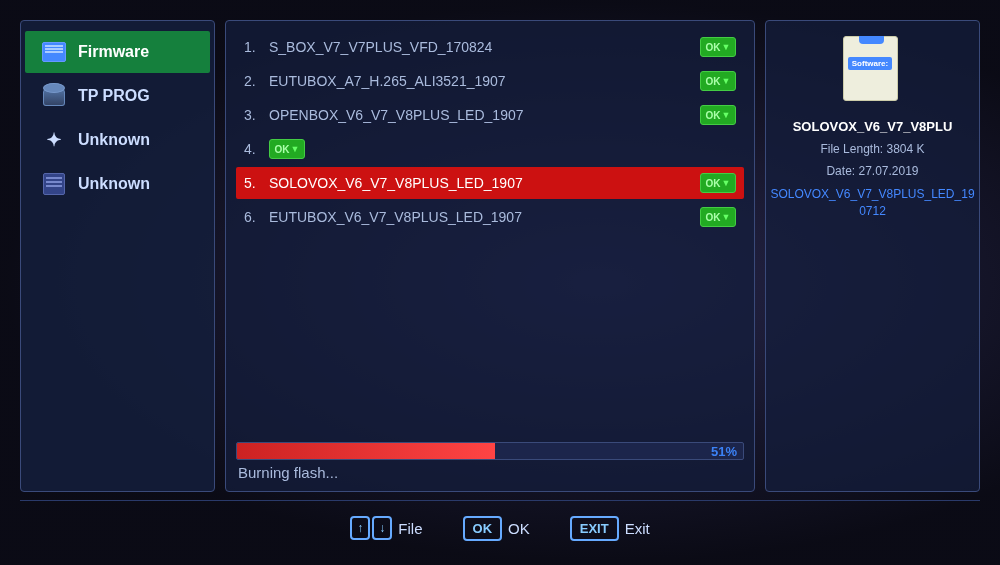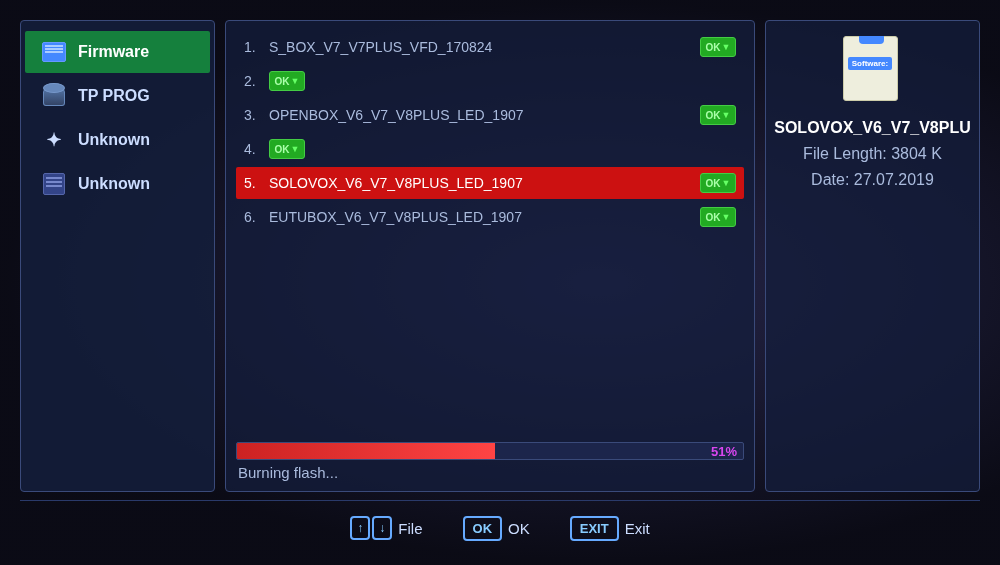--- a/index.html
+++ b/index.html
@@ -232,21 +232,21 @@
       height: 100%;
       background: linear-gradient(to right, #cc2222, #ff4444);
       position: relative;
     }
 
     .progress-percent {
       position: absolute;
       right: 6px;
       top: 50%;
       transform: translateY(-50%);
-      color: #d946ef;
+      color: #3b82f6;
       font-size: 13px;
       font-weight: bold;
     }
 
     .progress-label {
       color: #aabbdd;
       font-size: 15px;
       margin-top: 4px;
       padding-left: 2px;
     }
@@ -299,29 +299,29 @@
       color: white;
       font-size: 8px;
       padding: 2px 4px;
       border-radius: 2px;
       margin-top: 12px;
       font-weight: bold;
     }
 
     .info-title {
       color: #ffffff;
-      font-size: 16px;
+      font-size: 13px;
       font-weight: bold;
       text-align: center;
       word-break: break-all;
     }
 
     .info-detail {
       color: #aabbdd;
-      font-size: 16px;
+      font-size: 12px;
       text-align: center;
     }
 
     .info-link {
       color: #4488ff;
       font-size: 12px;
       text-align: center;
       word-break: break-all;
       line-height: 1.4;
     }
@@ -420,20 +420,21 @@
           <span class="file-row-number">1.</span>
           <span class="file-row-name">S_BOX_V7_V7PLUS_VFD_170824</span>
           <div class="file-row-badge">
             <span class="badge-ok">OK</span>
               <span class="badge-arrow">▼</span>
           </div>
         </div>
 
         <div class="file-row">
           <span class="file-row-number">2.</span>
+          <span class="file-row-name">EUTUBOX_A7_H.265_ALI3521_1907</span>
           <div class="file-row-badge">
             <span class="badge-ok">OK</span>
               <span class="badge-arrow">▼</span>
           </div>
         </div>
 
         <div class="file-row">
           <span class="file-row-number">3.</span>
           <span class="file-row-name">OPENBOX_V6_V7_V8PLUS_LED_1907</span>
           <div class="file-row-badge">
@@ -481,20 +482,21 @@
 
     <div class="info-panel">
       <div class="software-icon">
         <div class="software-box">
           <div class="software-label-box">Software:</div>
         </div>
       </div>
       <div class="info-title">SOLOVOX_V6_V7_V8PLU</div>
       <div class="info-detail">File Length: 3804 K</div>
       <div class="info-detail">Date: 27.07.2019</div>
+      <div class="info-link">SOLOVOX_V6_V7_V8PLUS_LED_190712</div>
     </div>
 
   </div>
 
   <div class="bottom-bar">
 
     <div class="control-item">
       <div class="key-arrows">
         <span class="key-arrow">↑</span>
         <span class="key-arrow">↓</span>

